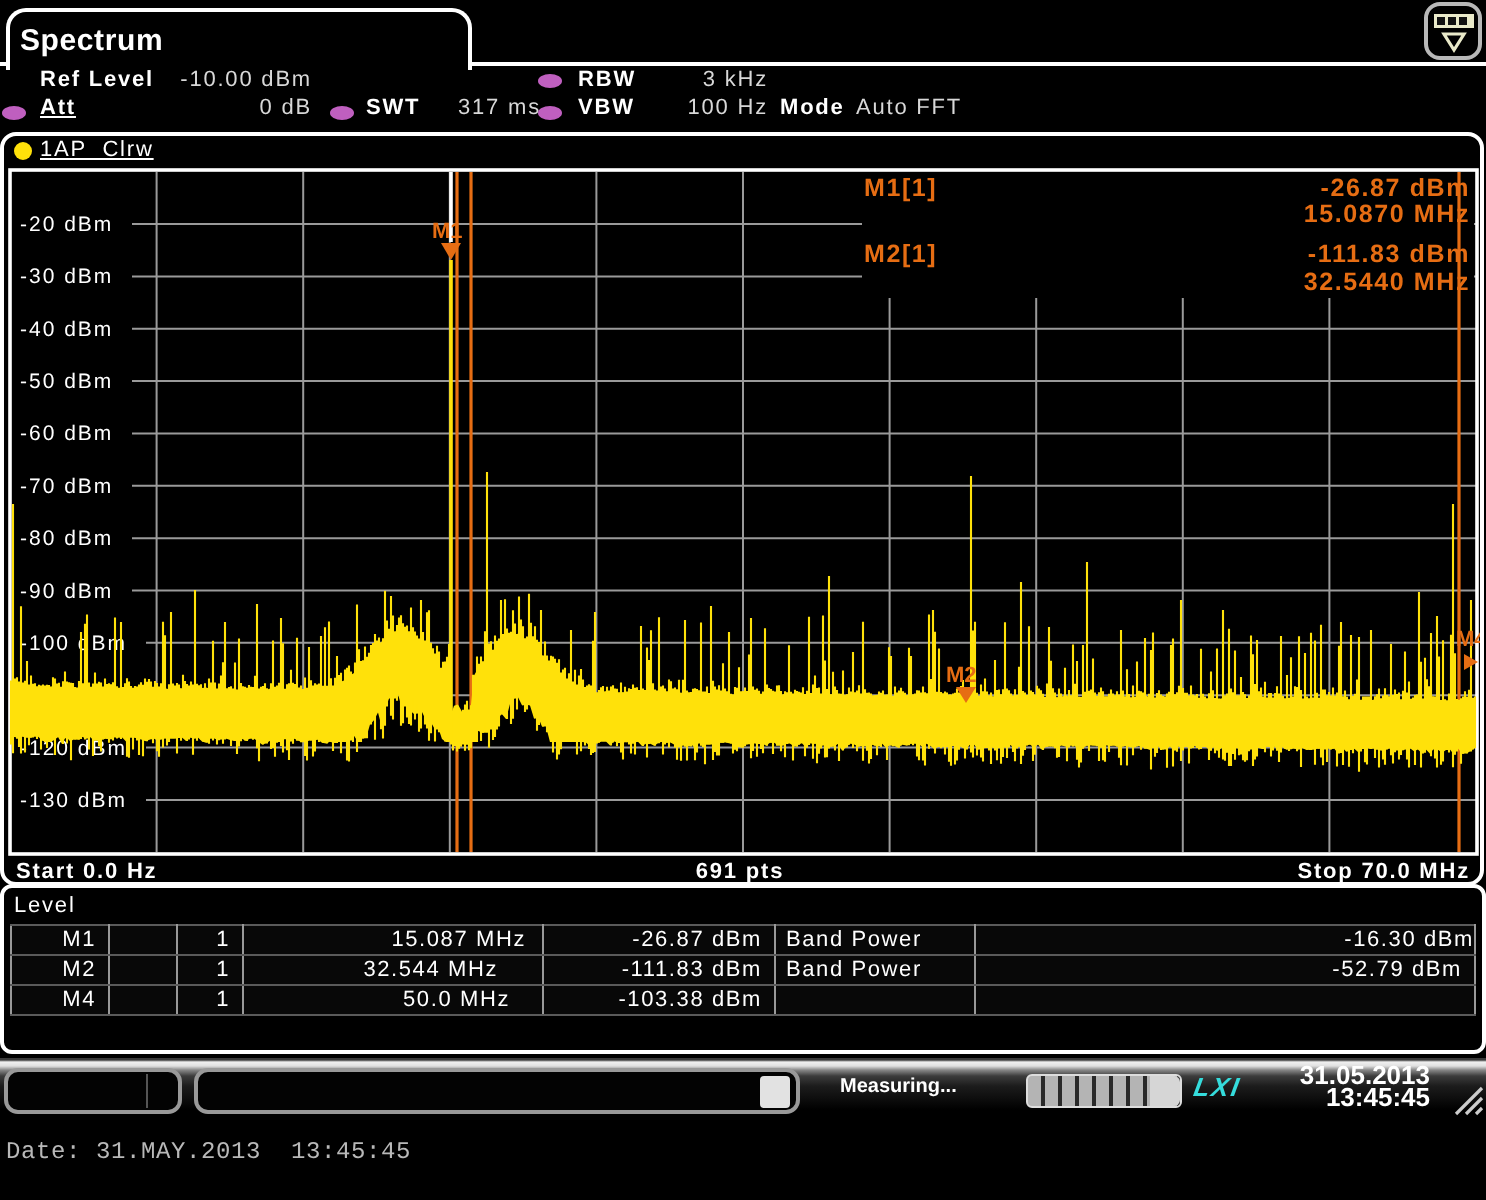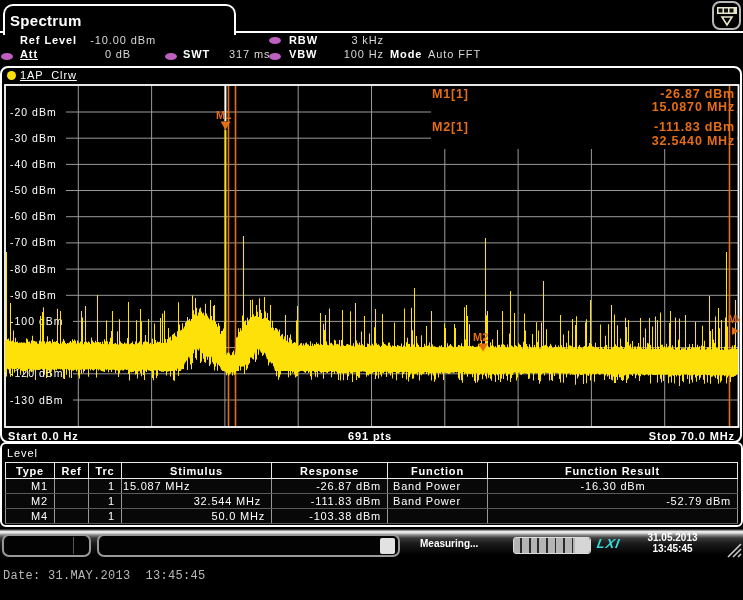--- a/index.html
+++ b/index.html
@@ -33,21 +33,21 @@
 </div>
 
 <div class="abs t11 b" style="left:20px;top:34px;">Ref Level</div>
 <div class="abs t11 val" style="left:80px;top:34px;width:76px;text-align:right;">-10.00 dBm</div>
 <div class="dot" style="left:269px;top:37px;"></div>
 <div class="abs t11 b" style="left:289px;top:34px;">RBW</div>
 <div class="abs t11 val" style="left:328px;top:34px;width:56px;text-align:right;">3 kHz</div>
 
 <div class="dot" style="left:1px;top:52.5px;"></div>
 <div class="abs t11 b" style="left:20px;top:48px;text-decoration:underline;">Att</div>
-<div class="abs t11 val" style="left:80px;top:48px;width:76px;text-align:center;">0 dB</div>
+<div class="abs t11 val" style="left:80px;top:48px;width:76px;text-align:right;">0 dB</div>
 <div class="dot" style="left:165px;top:52.5px;"></div>
 <div class="abs t11 b" style="left:183px;top:48px;text-align:center;">SWT</div>
 <div class="abs t11 val" style="left:229px;top:48px;">317 ms</div>
 <div class="dot" style="left:269px;top:52.5px;"></div>
 <div class="abs t11 b" style="left:289px;top:48px;">VBW</div>
 <div class="abs t11 val" style="left:328px;top:48px;width:56px;text-align:right;">100 Hz</div>
 <div class="abs t11 b" style="left:390px;top:48px;">Mode</div>
 <div class="abs t11 val" style="left:428px;top:48px;">Auto FFT</div>
 
 <div class="abs" style="left:0px;top:66px;width:738px;height:373px;background:#000;
@@ -147,52 +147,43 @@
     <colgroup>
       <col style="width:49px">
         <col style="width:34px">
         <col style="width:33px">
       <col style="width:150px">
         <col style="width:116px">
         <col style="width:100px">
         <col>
     </colgroup>
     <tbody>
-        <tr style="height:16px;">
-      <th style="border:1px solid #e8e8e8;">Type</th>
-      <th style="border:1px solid #e8e8e8;">Ref</th>
-      <th style="border:1px solid #e8e8e8;">Trc</th>
-      <th style="border:1px solid #e8e8e8;">Stimulus</th>
-      <th style="border:1px solid #e8e8e8;">Response</th>
-      <th style="border:1px solid #e8e8e8;">Function</th>
-      <th style="border:1px solid #e8e8e8;">Function Result</th>
-    </tr>
     <tr style="height:15px;background:#080808;">
       <td style="border:1px solid #999;border-top:1px solid #5a5a5a;border-bottom:1px solid #5a5a5a;text-align:right;padding-right:6px;">M1</td>
       <td style="border:1px solid #999;border-top:1px solid #5a5a5a;border-bottom:1px solid #5a5a5a;"></td>
       <td style="border:1px solid #999;border-top:1px solid #5a5a5a;border-bottom:1px solid #5a5a5a;text-align:right;padding-right:6px;">1</td>
-      <td style="border:1px solid #999;border-top:1px solid #5a5a5a;border-bottom:1px solid #5a5a5a;text-align:left;padding-right:8px;">15.087 MHz</td>
+      <td style="border:1px solid #999;border-top:1px solid #5a5a5a;border-bottom:1px solid #5a5a5a;text-align:right;padding-right:8px;">15.087 MHz</td>
       <td style="border:1px solid #999;border-top:1px solid #5a5a5a;border-bottom:1px solid #5a5a5a;text-align:right;padding-right:6px;">-26.87 dBm</td>
       <td style="border:1px solid #999;border-top:1px solid #5a5a5a;border-bottom:1px solid #5a5a5a;padding-left:5px;">Band Power</td>
-      <td style="border:1px solid #999;border-top:1px solid #5a5a5a;border-bottom:1px solid #5a5a5a;text-align:center;padding-right:0;">-16.30 dBm</td>
+      <td style="border:1px solid #999;border-top:1px solid #5a5a5a;border-bottom:1px solid #5a5a5a;text-align:right;padding-right:0;">-16.30 dBm</td>
     </tr>
     <tr style="height:15px;background:#080808;">
       <td style="border:1px solid #999;border-top:1px solid #5a5a5a;border-bottom:1px solid #5a5a5a;text-align:right;padding-right:6px;">M2</td>
       <td style="border:1px solid #999;border-top:1px solid #5a5a5a;border-bottom:1px solid #5a5a5a;"></td>
       <td style="border:1px solid #999;border-top:1px solid #5a5a5a;border-bottom:1px solid #5a5a5a;text-align:right;padding-right:6px;">1</td>
-      <td style="border:1px solid #999;border-top:1px solid #5a5a5a;border-bottom:1px solid #5a5a5a;text-align:right;padding-right:10px;">32.544 MHz</td>
+      <td style="border:1px solid #999;border-top:1px solid #5a5a5a;border-bottom:1px solid #5a5a5a;text-align:right;padding-right:22px;">32.544 MHz</td>
       <td style="border:1px solid #999;border-top:1px solid #5a5a5a;border-bottom:1px solid #5a5a5a;text-align:right;padding-right:6px;">-111.83 dBm</td>
       <td style="border:1px solid #999;border-top:1px solid #5a5a5a;border-bottom:1px solid #5a5a5a;padding-left:5px;">Band Power</td>
       <td style="border:1px solid #999;border-top:1px solid #5a5a5a;border-bottom:1px solid #5a5a5a;text-align:right;padding-right:6px;">-52.79 dBm</td>
     </tr>
     <tr style="height:15px;background:#080808;">
       <td style="border:1px solid #999;border-top:1px solid #5a5a5a;border-bottom:1px solid #5a5a5a;text-align:right;padding-right:6px;">M4</td>
       <td style="border:1px solid #999;border-top:1px solid #5a5a5a;border-bottom:1px solid #5a5a5a;"></td>
       <td style="border:1px solid #999;border-top:1px solid #5a5a5a;border-bottom:1px solid #5a5a5a;text-align:right;padding-right:6px;">1</td>
-      <td style="border:1px solid #999;border-top:1px solid #5a5a5a;border-bottom:1px solid #5a5a5a;text-align:right;padding-right:6px;">50.0 MHz</td>
+      <td style="border:1px solid #999;border-top:1px solid #5a5a5a;border-bottom:1px solid #5a5a5a;text-align:right;padding-right:16px;">50.0 MHz</td>
       <td style="border:1px solid #999;border-top:1px solid #5a5a5a;border-bottom:1px solid #5a5a5a;text-align:right;padding-right:6px;">-103.38 dBm</td>
       <td style="border:1px solid #999;border-top:1px solid #5a5a5a;border-bottom:1px solid #5a5a5a;padding-left:5px;"></td>
       <td style="border:1px solid #999;border-top:1px solid #5a5a5a;border-bottom:1px solid #5a5a5a;text-align:right;padding-right:6px;"></td>
     </tr>
   </tbody>
     </table>
 </div>
 
 <div class="abs" style="left:0;top:529px;width:743px;height:31px;
      background:linear-gradient(#3a3a3a 0px,#3a3a3a 1px,#f0f0f0 2px,#e0e0e0 4px,#888888 6px,#3c3c3c 9px,#1c1c1c 14px,#000000 26px);"></div>
@@ -205,21 +196,21 @@
   <div class="abs" style="left:281px;top:1.5px;width:15px;height:16px;background:#e2e2e2;border-radius:2px;"></div>
 </div>
 <div class="abs b" style="left:420px;top:538px;font-size:10px;">Measuring...</div>
 <div class="abs" style="left:513px;top:537px;width:76px;height:15px;border:1px solid #ddd;border-radius:3px;
      background:repeating-linear-gradient(90deg,#b4b4b4 0 6.5px,#2a2a2a 6.5px 8.5px);">
   <div class="abs" style="left:61px;top:0;width:15px;height:15px;background:#d6d6d6;border-radius:0 3px 3px 0;"></div>
 </div>
 
 <div class="abs b" style="left:597px;top:536px;font-size:13px;font-style:italic;color:#35dcdc;
      transform:skewX(-10deg);letter-spacing:1px;">LXI</div>
-<div class="abs b" style="left:630px;top:532px;width:85px;text-align:center;font-size:10px;line-height:11px;">31.05.2013<br>13:45:45</div>
+<div class="abs b" style="left:630px;top:532px;width:85px;text-align:right;font-size:13px;line-height:11px;">31.05.2013<br>13:45:45</div>
 <svg class="abs" style="left:724px;top:540px;" width="18" height="18" viewBox="0 0 18 18">
   <line x1="4" y1="17" x2="17" y2="4" stroke="#ccc" stroke-width="1.6"></line>
   <line x1="9" y1="17" x2="17" y2="9" stroke="#ccc" stroke-width="1.6"></line>
   <line x1="14" y1="17" x2="17" y2="14" stroke="#ccc" stroke-width="1.6"></line>
 </svg>
 
 <div class="abs" style="left:3px;top:569px;font-family:'Liberation Mono',monospace;
      font-size:12px;color:#b8b8b8;white-space:pre;letter-spacing:0.3px;">Date: 31.MAY.2013  13:45:45</div>
 
 </body></html>

